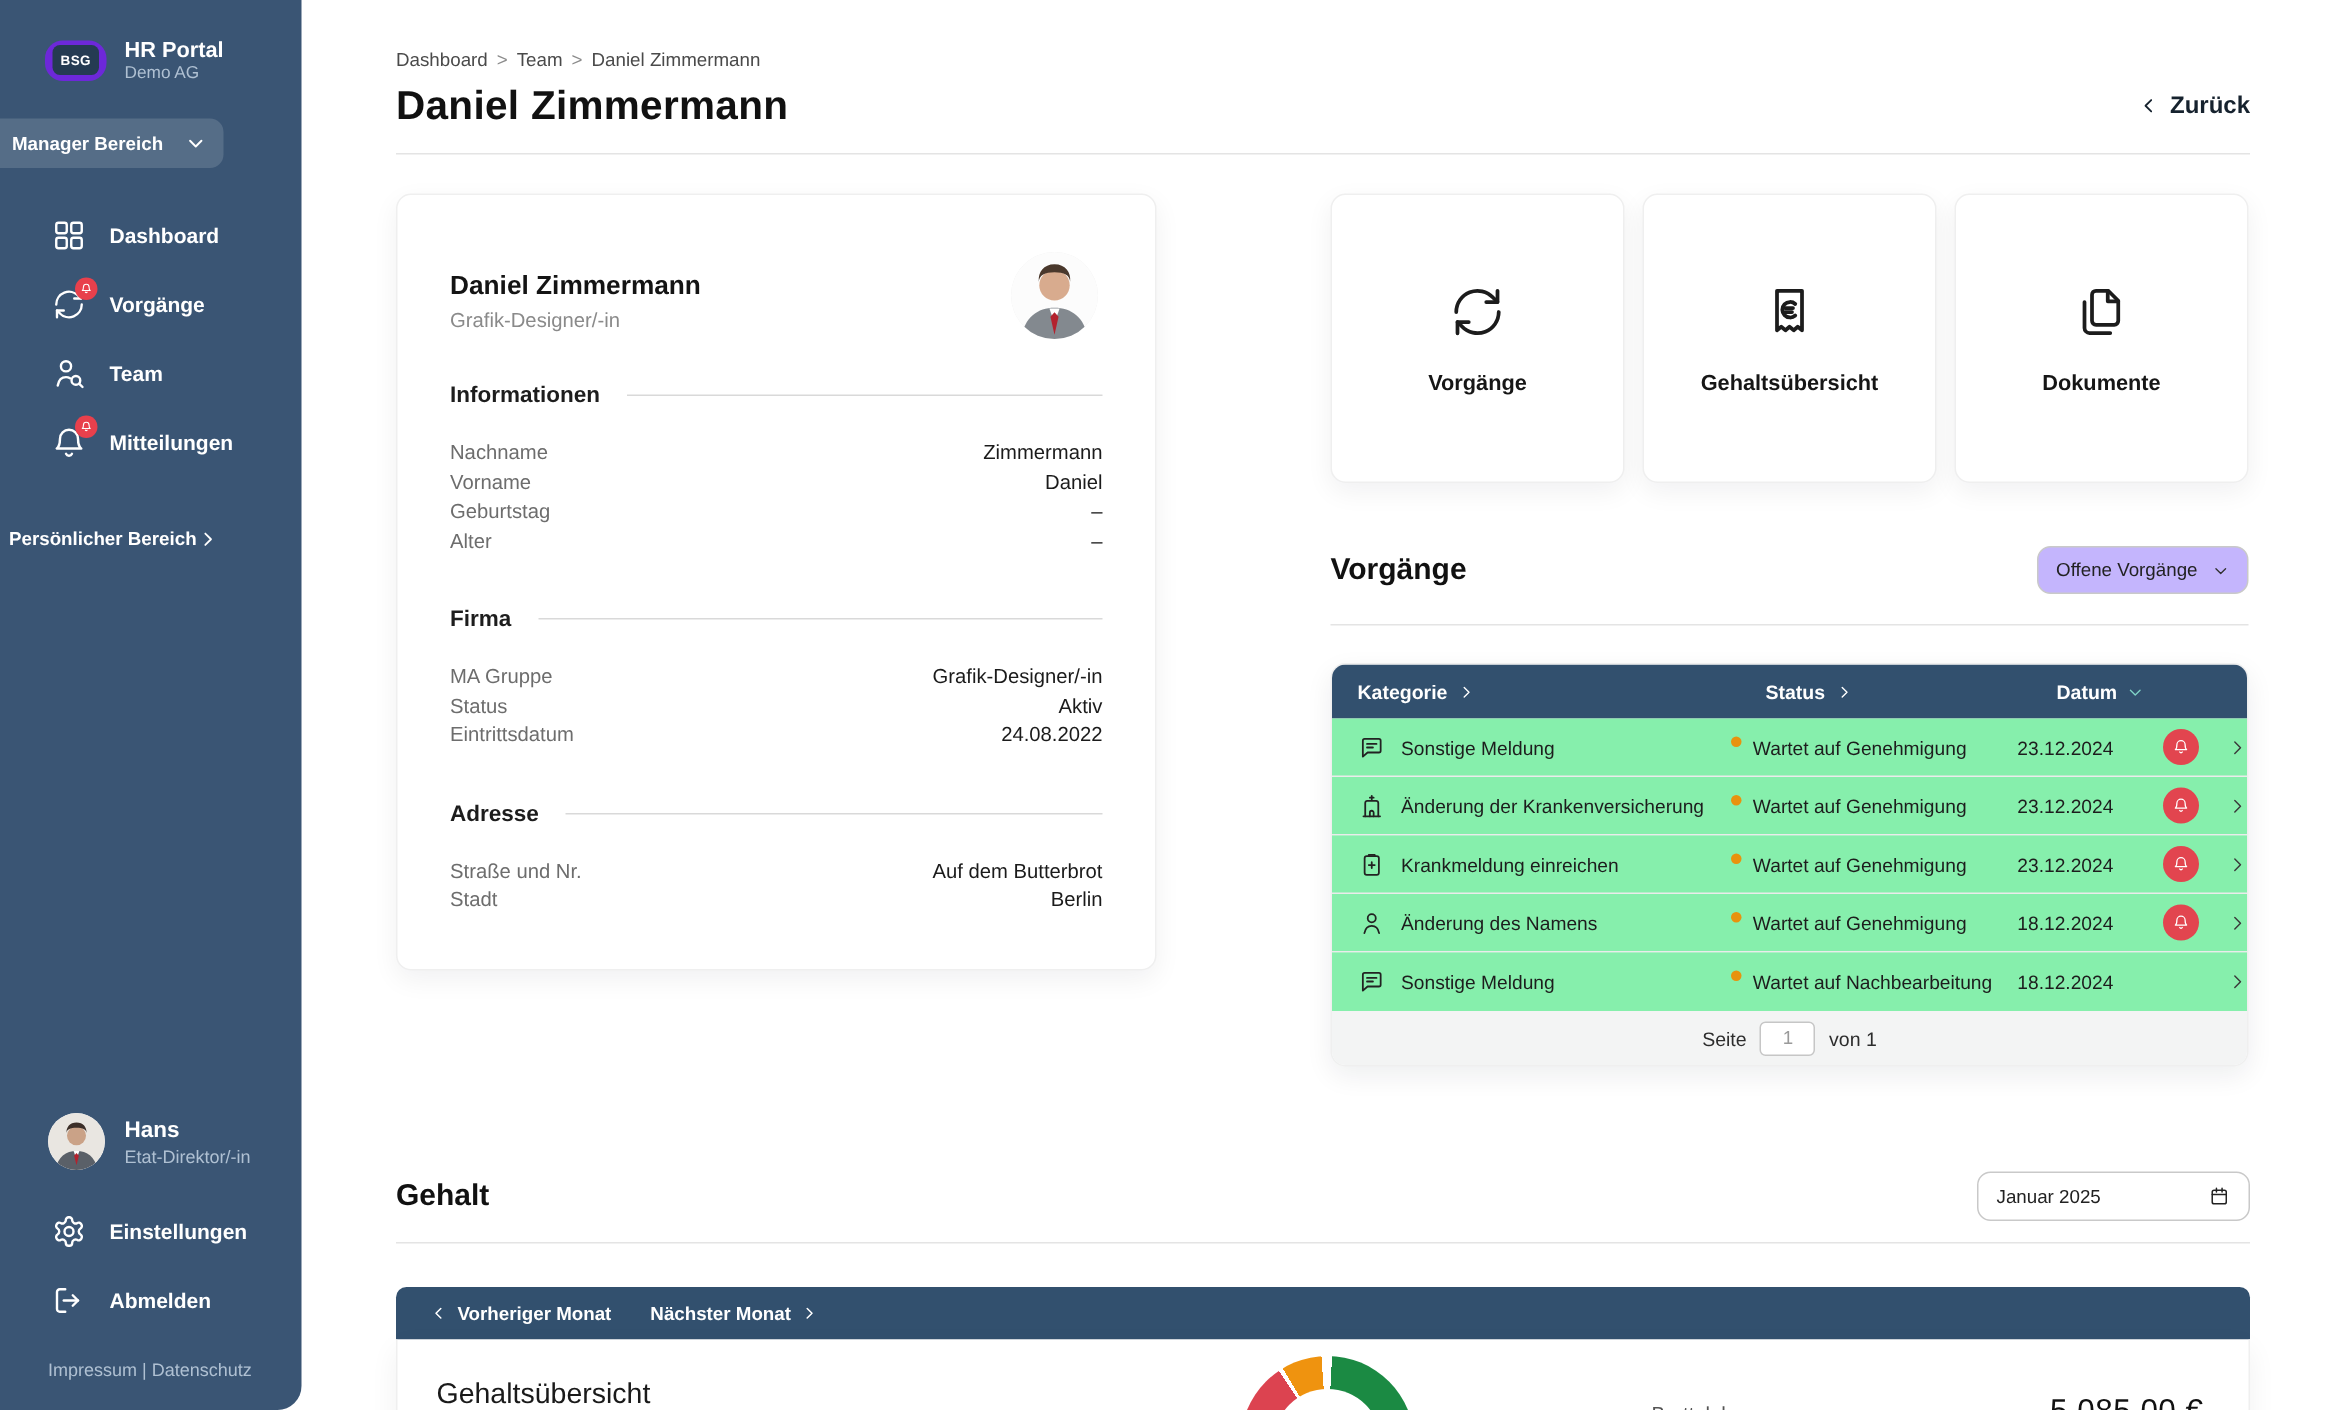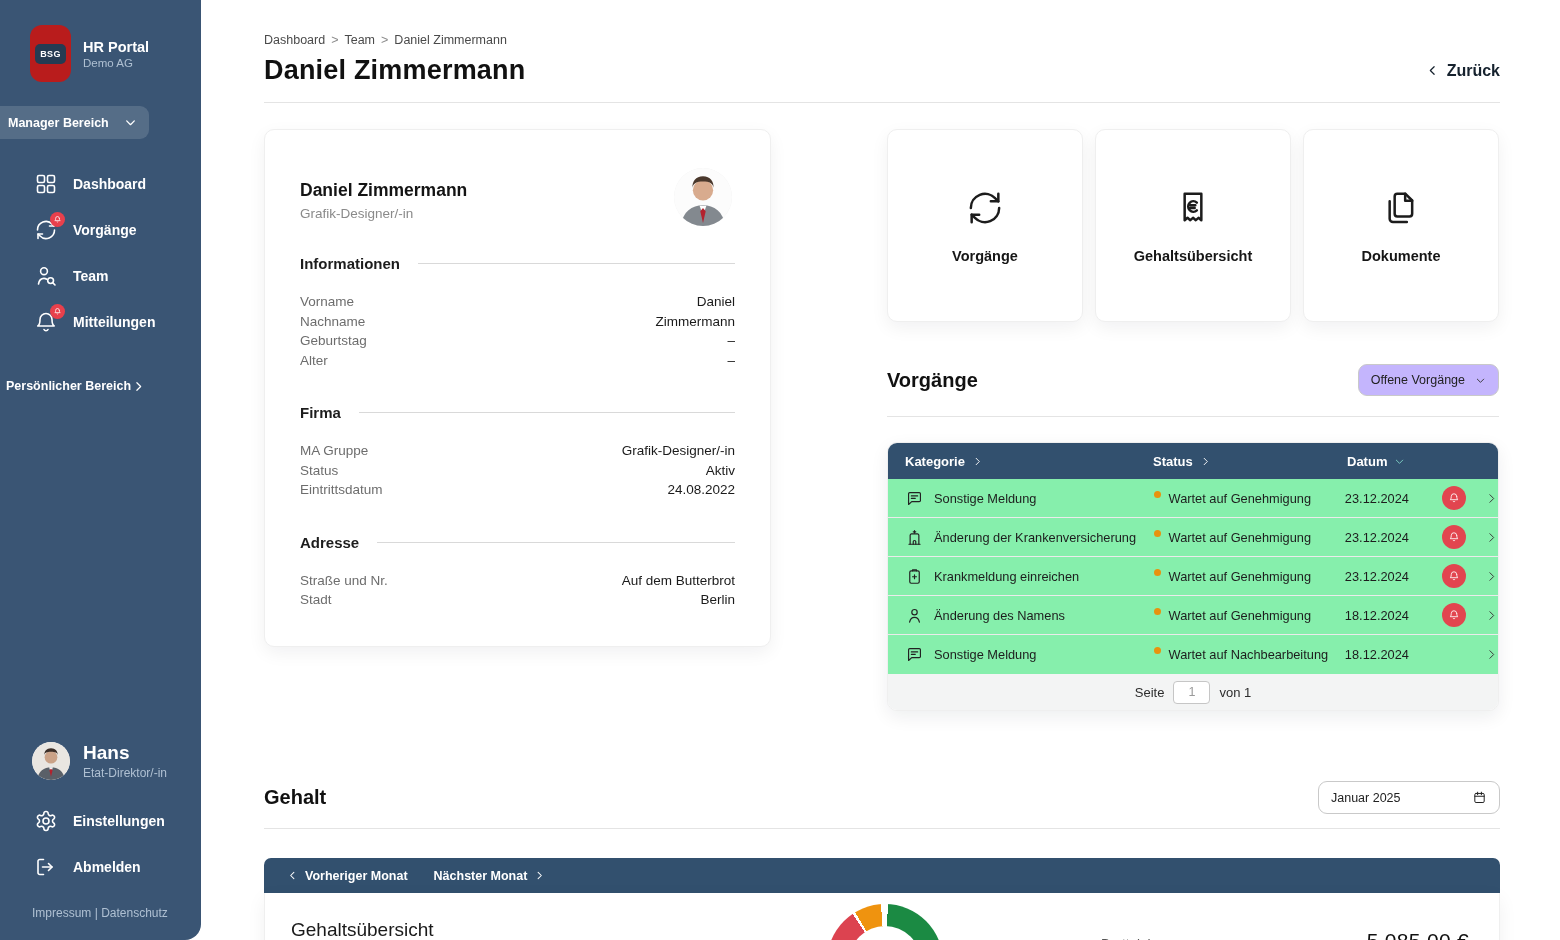--- a/index.html
+++ b/index.html
@@ -3,21 +3,21 @@
 <meta charset="utf-8">
 <style>
   * { margin:0; padding:0; box-sizing:border-box; }
   html,body { width:1560px; height:940px; overflow:hidden; }
   body { font-family:"Liberation Sans", sans-serif; background:#ffffff; color:#1c1c1c; position:relative; }
 
   
   .sidebar { position:absolute; left:0; top:0; width:201px; height:940px;
     background:#3A5574; border-bottom-right-radius:16px; z-index:5; }
   .logo-row { display:flex; align-items:center; gap:12px; padding:25px 0 0 30px; }
-  .logo-box { width:41px; height:57px; background:#b91c1c; border-radius:12px;
+  .logo-box { width:41px; height:27px; background:#6d28d9; border-radius:12px;
     display:flex; align-items:center; justify-content:center; }
   .logo-badge { background:#253B52; color:#fff; font-size:9px; font-weight:bold;
     padding:5px 5px; border-radius:5px; letter-spacing:.3px; }
   .logo-title { color:#fff; font-size:14.5px; font-weight:bold; line-height:1.25; }
   .logo-sub { color:#AFC0D2; font-size:11.5px; }
   .section-pill { margin-top:24px; width:149px; height:33px; background:rgba(255,255,255,.14);
     border-radius:0 9px 9px 0; display:flex; align-items:center; justify-content:space-between;
     padding:0 12px 0 8px; color:#fff; font-size:12.5px; font-weight:bold; cursor:pointer; }
   .nav { margin-top:22px; }
   .nav-item { display:flex; align-items:center; gap:15px; padding:11px 0 11px 34px;
@@ -29,21 +29,21 @@
     background:#E8404C; border-radius:50%; display:flex; align-items:center; justify-content:center; }
   .mini-badge svg { width:9px; height:9px; stroke:#fff; stroke-width:2; fill:none;
     stroke-linecap:round; stroke-linejoin:round; }
   .personal-row { margin-top:34px; display:flex; align-items:center; justify-content:space-between;
     padding:0 56px 0 6px; color:#fff; font-size:12.5px; font-weight:bold; cursor:pointer; }
   .personal-row svg { width:13px; height:13px; stroke:#fff; stroke-width:2.2; fill:none;
     stroke-linecap:round; stroke-linejoin:round; }
   .sidebar-bottom { position:absolute; left:0; bottom:0; width:100%; }
   .user-row { display:flex; align-items:center; gap:13px; padding:0 0 18px 32px; }
   .avatar { border-radius:50%; overflow:hidden; background:#f2f2f2; flex:0 0 auto; }
-  .user-name { color:#fff; font-size:19px; font-weight:bold; line-height:1.3; }
+  .user-name { color:#fff; font-size:15px; font-weight:bold; line-height:1.3; }
   .user-role { color:#AFC0D2; font-size:12px; }
   .legal { color:#AFC0D2; font-size:12px; padding:16px 0 20px 32px; }
   .legal span { cursor:pointer; }
 
   
   .main { position:absolute; left:201px; top:0; width:1359px; height:940px; }
   .main-inner { margin:0 60px 0 63px; width:1236px; position:relative; }
 
   .breadcrumb { padding-top:33px; font-size:12.5px; color:#4a4a4a; display:flex; gap:6px; }
   .crumb { cursor:pointer; }
@@ -93,21 +93,21 @@
 
   
   .table-card { margin-top:25px; border-radius:10px; box-shadow:0 6px 18px rgba(17,24,39,.07);
     border:1px solid #efefef; overflow:hidden; background:#fff; }
   .t-header { display:flex; align-items:center; background:#32506E; height:36px;
     color:#fff; font-size:13px; font-weight:bold; padding-left:17px; }
   .th { display:flex; align-items:center; gap:7px; cursor:pointer; }
   .th svg { width:11px; height:11px; stroke:#fff; stroke-width:2; fill:none;
     stroke-linecap:round; stroke-linejoin:round; }
   .th.sorted svg { stroke:#7FD1C5; }
-  .th-kat { width:248px; }
+  .th-kat { width:272px; }
   .th-status { width:194px; }
   .t-row { display:flex; align-items:center; height:39px; padding-left:17px;
     border-bottom:1px solid #ebebeb; background:#86efac; cursor:pointer; }
   .cell-kat { width:252px; display:flex; align-items:center; gap:10px; }
   .cell-kat svg { width:19px; height:19px; stroke:#222; fill:none; stroke-width:1.5;
     stroke-linecap:round; stroke-linejoin:round; flex:0 0 auto; }
   .cat-text { font-size:12.8px; color:#1d1d1d; }
   .cell-status { width:194px; display:flex; align-items:flex-start; gap:8px; }
   .status-dot { width:7px; height:7px; border-radius:50%; background:#E8920E; }
   .status-text { font-size:12.8px; color:#1d1d1d; }
@@ -314,26 +314,26 @@
               <path d="M30 41.5l2.8 3.2L30 57l-2.8-12.3z" fill="#b3222e"></path>
             </svg>
         </span>
 
         <div class="p-section-head">
           <span class="p-section-title">Informationen</span>
           <span class="p-section-line"></span>
         </div>
         <div class="p-rows">
           <div class="p-row">
+              <span class="p-label">Nachname</span>
+              <span class="p-value">Zimmermann</span>
+            </div>
+          <div class="p-row">
               <span class="p-label">Vorname</span>
               <span class="p-value">Daniel</span>
-            </div>
-          <div class="p-row">
-              <span class="p-label">Nachname</span>
-              <span class="p-value">Zimmermann</span>
             </div>
           <div class="p-row">
               <span class="p-label">Geburtstag</span>
               <span class="p-value">–</span>
             </div>
           <div class="p-row">
               <span class="p-label">Alter</span>
               <span class="p-value">–</span>
             </div>
         </div>

